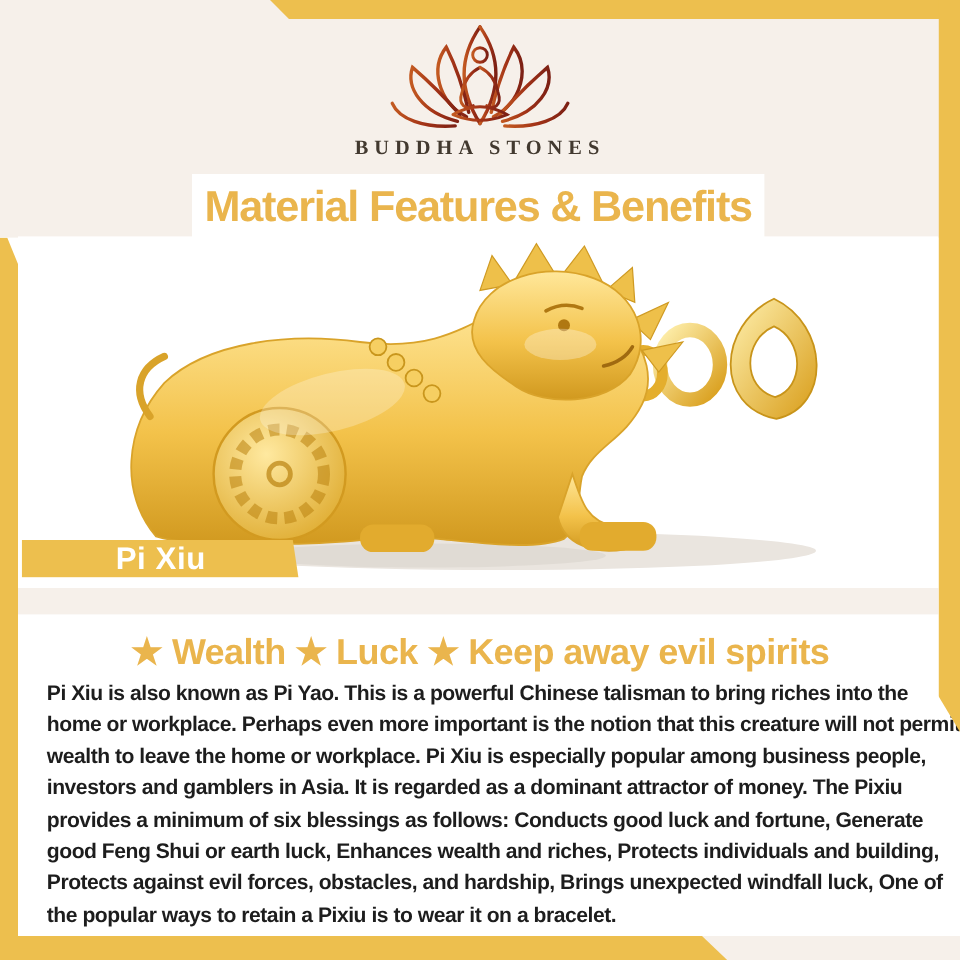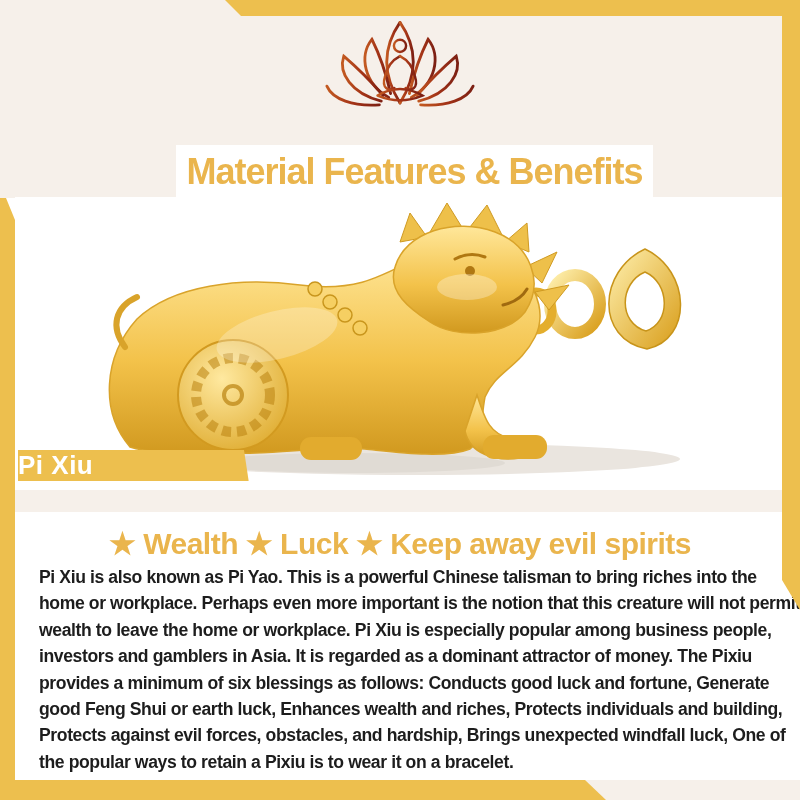--- a/index.html
+++ b/index.html
@@ -15,31 +15,31 @@
   body{font-family:"Liberation Sans",sans-serif;background:#ffffff;position:relative;overflow:hidden;}
   .page{position:absolute;left:0;top:0;width:800px;height:800px;background:#ffffff;}
 
   
   .header{position:absolute;left:0;top:0;width:800px;height:198px;background:var(--cream);}
   .logo-wrap{position:absolute;left:0;top:18px;width:800px;text-align:center;}
   .logo-wrap svg{display:inline-block;}
   .brand-name{position:absolute;left:0;top:113px;width:800px;text-align:center;
     font-family:"Liberation Serif",serif;font-size:17px;font-weight:600;letter-spacing:5px;
     color:#42392f;}
-  .banner{position:absolute;left:176px;top:145px;width:477px;height:53px;background:#ffffff;
+  .banner{position:absolute;left:160px;top:145px;width:477px;height:53px;background:#ffffff;
     display:flex;align-items:center;justify-content:center;}
   .banner h1{font-size:36px;font-weight:bold;letter-spacing:-1px;color:var(--gold-text);white-space:nowrap;}
 
   
   .photo-area{position:absolute;left:15px;top:197px;width:767px;height:293px;background:#ffffff;}
 
   
   .badge{position:absolute;left:18px;top:450px;width:232px;height:31px;background:var(--gold);
     clip-path:polygon(0 0,226px 0,232px 40px,0 40px);
-    display:flex;align-items:center;justify-content:flex-start;}
+    display:flex;align-items:center;justify-content:center;}
   .badge span{color:var(--badge-text);font-size:26px;font-weight:bold;letter-spacing:0.5px;}
 
   
   .cream-strip{position:absolute;left:15px;top:490px;width:767px;height:22px;background:var(--cream);}
   .benefits-heading{position:absolute;left:15px;top:522px;width:770px;height:44px;line-height:44px;
     text-align:center;font-size:30px;font-weight:bold;letter-spacing:-0.5px;color:var(--gold-text);white-space:nowrap;}
   .description{position:absolute;left:22px;top:564px;width:766px;
     font-size:17.6px;font-weight:600;line-height:26.4px;letter-spacing:-0.4px;color:var(--ink);margin-left:17px;}
 
   
@@ -83,20 +83,21 @@
           <path d="M58,92 C30,94 8,86 2,72"></path>
           <path d="M102,92 C130,94 152,86 158,72"></path>
 
           <circle cx="80" cy="29" r="6.5" stroke-width="2.6"></circle>
           <path d="M80,40 C72,44 66,52 64,62 C60,74 68,78 74,74" stroke-width="2.6"></path>
           <path d="M80,40 C88,44 94,52 96,62 C100,74 92,78 86,74" stroke-width="2.6"></path>
           <path d="M56,82 Q80,68 104,82 Q80,92 56,82" stroke-width="2.6"></path>
         </g>
       </svg>
     </div>
+    <div class="brand-name">BUDDHA STONES</div>
     <div class="banner">
       <h1>Material Features &amp; Benefits</h1>
     </div>
   </div>
 
   <div class="photo-area">
     <svg width="767" height="293" viewBox="0 0 767 293">
       <defs>
         <linearGradient id="goldBody" x1="0" y1="0" x2="0" y2="1">
           <stop offset="0" stop-color="#ffe79a"></stop>

